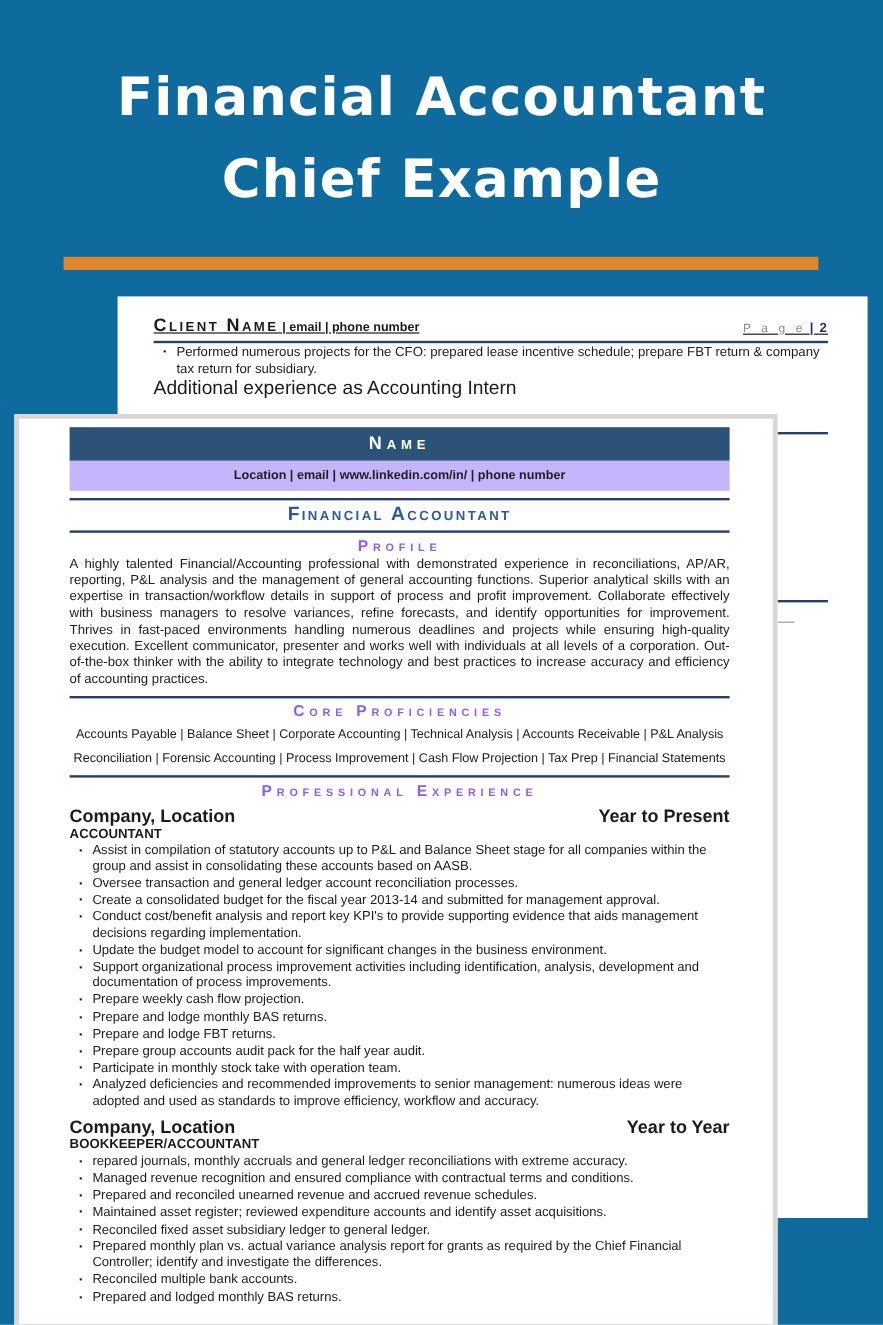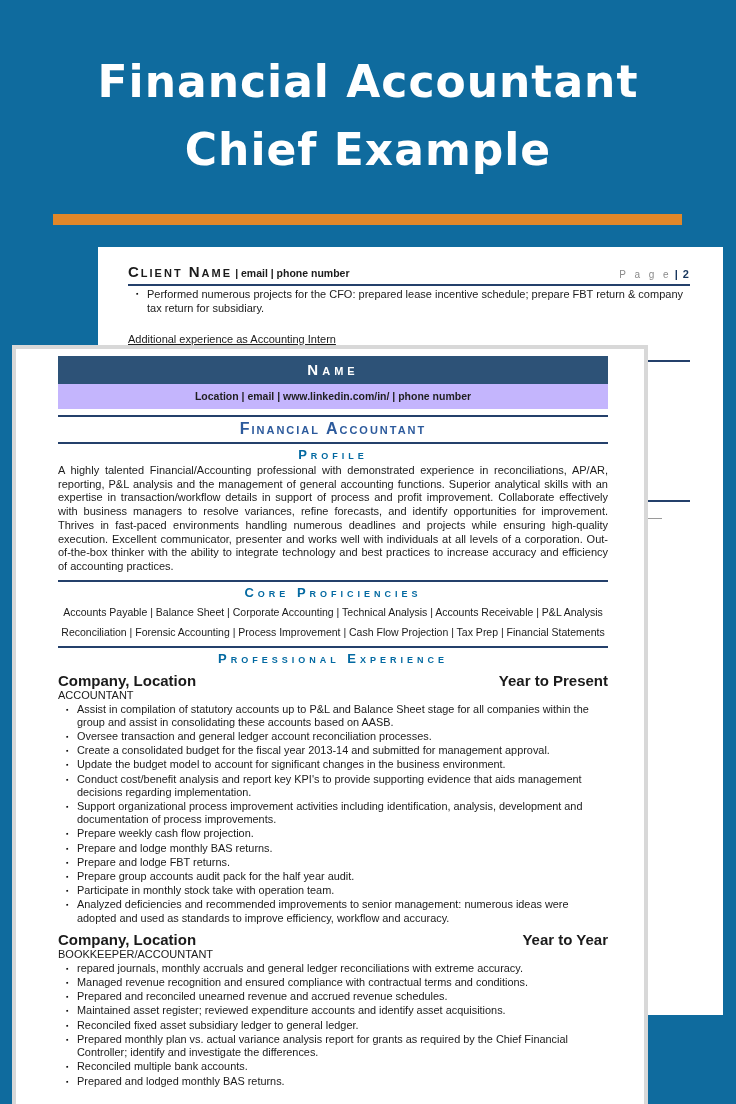--- a/index.html
+++ b/index.html
@@ -29,29 +29,29 @@
     left:98px; top:247px; width:625px; height:768px;
     padding:16px 33px 0 30px; font-size:11px;
   }
   .page1 {
     left:12px; top:345px; width:636px; height:922px;
     border:4px solid #D8D8D8;
     padding:7px 36px 0 42px; overflow:hidden; font-size:11px;
   }
 
   
-  .p2-header { display:flex; justify-content:space-between; align-items:flex-end; }
+  .p2-header { display:flex; justify-content:space-between; align-items:flex-end;text-decoration:underline; }
   .p2-name { font-variant:small-caps; font-weight:bold; font-size:15px; letter-spacing:2px; }
   .p2-contact { font-weight:bold; font-size:10.5px; }
   .p2-pagelabel { color:#8a8a8a; font-size:10px; letter-spacing:3px; }
   .p2-pagenum { color:#17365D; font-weight:bold; font-size:11px; letter-spacing:1px; }
   .navy-rule { height:2px; background:#24406B; border:none; }
   .p2-rule { margin-top:4px; }
   .p2-bullet { display:flex; margin-top:8px; }
-  .p2-additional { margin-top:18px; font-size:11px;text-decoration:underline; }
+  .p2-additional { font-size:16px; }
   .p2-frag-rule-1 { position:absolute; left:30px; right:33px; top:113px; height:2px; background:#24406B; }
   .p2-frag-rule-2 { position:absolute; left:30px; right:33px; top:253px; height:2px; background:#24406B; }
   .p2-frag-rule-3 { position:absolute; left:550px; width:14px; top:271px; height:1px; background:#9a9a9a; }
 
   
   .name-band {
     background:#2D5277; color:#ffffff; text-align:center;
     height:28px; line-height:28px;
     font-variant:small-caps; font-weight:bold; font-size:15px; letter-spacing:4px;
   }
@@ -59,34 +59,34 @@
     background:#c4b5fd; text-align:center; height:25px; line-height:25px;
     font-weight:bold; font-size:10.5px; color:#1f1f1f;
   }
   .rule-a { margin-top:6px; }
   .rule-b { margin-top:4px; }
   .job-title-line {
     margin-top:3px; text-align:center; color:#2C5A9C;
     font-variant:small-caps; font-weight:bold; font-size:16px; letter-spacing:2px;
   }
   .section-heading {
-    margin-top:3px; text-align:center; color:#0369a1;
+    margin-top:3px; text-align:center; color:#8b5cf6;
     font-variant:small-caps; font-weight:bold; font-size:13px; letter-spacing:4px;
   }
   .profile-text {
     margin-top:2px; text-align:justify; font-size:11px; line-height:13.7px;
   }
   .core-line {
     text-align:center; font-size:10.5px; line-height:20px; white-space:nowrap;
   }
   .core-lines { margin-top:2px; }
   .jobs { margin-top:2px; }
   .job { margin-top:8px; }
   .job-header { display:flex; justify-content:space-between; font-weight:bold; font-size:15px; line-height:14px; }
-  .job-role { font-weight:normal; font-size:11px; line-height:14px; }
+  .job-role { font-weight:bold; font-size:11px; line-height:14px; }
   .bullet-row { display:flex; margin-top:1px; line-height:13.2px; }
   .bullet-marker { width:11px; margin-left:8px; flex:none; font-size:7px; line-height:13px; color:#111; }
   .bullet-text { flex:1; font-size:10.9px; }
   .p2-bullet .bullet-text { font-size:11px; line-height:14px; }
 </style>
 </head>
 <body>
 
 <div class="poster-title">
   <div>Financial Accountant</div>
@@ -155,25 +155,25 @@
           <div class="bullet-row">
             <span class="bullet-marker">▪</span>
             <span class="bullet-text">Oversee transaction and general ledger account reconciliation processes.</span>
           </div>
           <div class="bullet-row">
             <span class="bullet-marker">▪</span>
             <span class="bullet-text">Create a consolidated budget for the fiscal year 2013-14 and submitted for management approval.</span>
           </div>
           <div class="bullet-row">
             <span class="bullet-marker">▪</span>
+            <span class="bullet-text">Conduct cost/benefit analysis and report key KPI's to provide supporting evidence that aids management decisions regarding implementation.</span>
+          </div>
+          <div class="bullet-row">
+            <span class="bullet-marker">▪</span>
             <span class="bullet-text">Update the budget model to account for significant changes in the business environment.</span>
-          </div>
-          <div class="bullet-row">
-            <span class="bullet-marker">▪</span>
-            <span class="bullet-text">Conduct cost/benefit analysis and report key KPI's to provide supporting evidence that aids management decisions regarding implementation.</span>
           </div>
           <div class="bullet-row">
             <span class="bullet-marker">▪</span>
             <span class="bullet-text">Support organizational process improvement activities including identification, analysis, development and documentation of process improvements.</span>
           </div>
           <div class="bullet-row">
             <span class="bullet-marker">▪</span>
             <span class="bullet-text">Prepare weekly cash flow projection.</span>
           </div>
           <div class="bullet-row">

